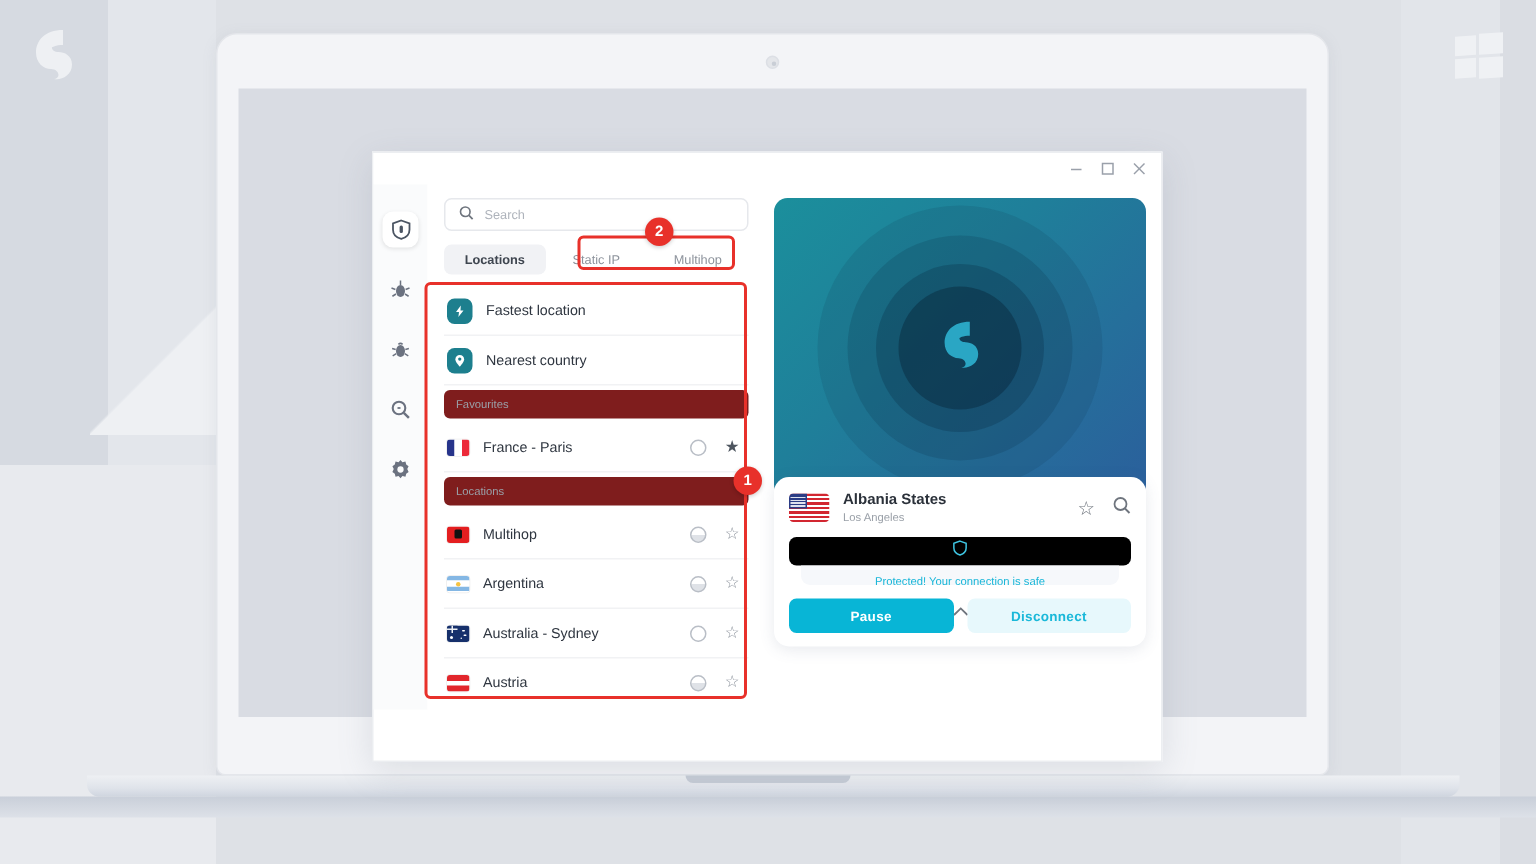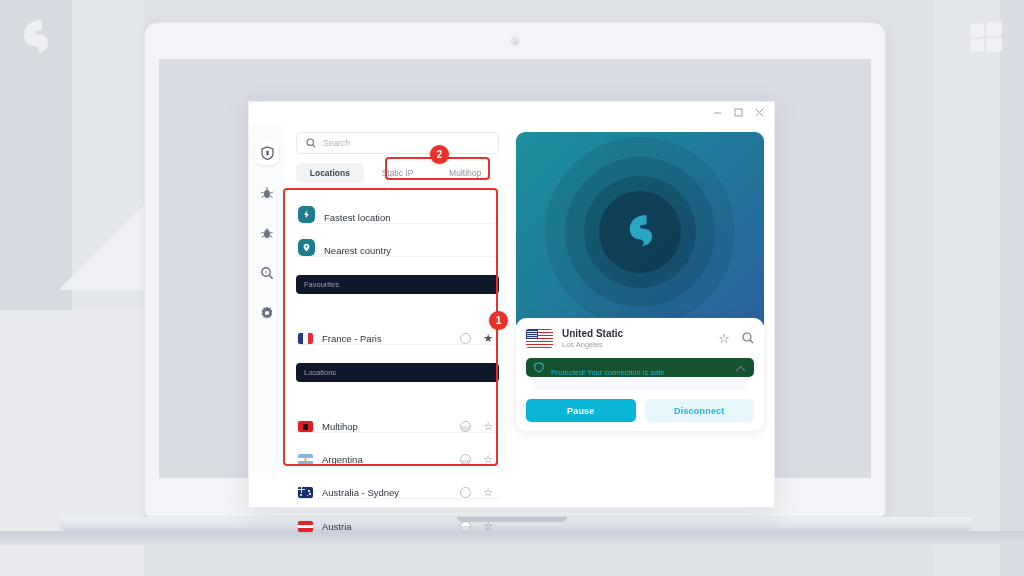--- a/index.html
+++ b/index.html
@@ -124,33 +124,33 @@
     position: relative;
   }
   .tab {
     flex: 1; display: flex; align-items: center; justify-content: center;
     font-size: 8.5px; color: #8d939c; border-radius: 5px;
   }
   .tab.active { background: #f1f2f5; color: #3f4650; font-weight: bold; }
 
   .list-area { margin-top: 8px; }
   .list-row {
-    height: 33px; display: flex; align-items: flex-end; gap: 9px;
+    height: 33px; display: flex; align-items: center; gap: 9px;
     border-bottom: 1px solid #f1f2f4; padding: 0 6px 0 2px;
     font-size: 9.5px; color: #2f3640;
   }
   .list-row:last-child { border-bottom: none; }
   .quick-icon {
     width: 17px; height: 17px; border-radius: 5px; background: #1d7f8e;
     display: flex; align-items: center; justify-content: center; color: #fff;
   }
   .section-head {
-    height: 19px; background: #0f172a; border-radius: 4px;
+    height: 19px; background: #7f1d1d; border-radius: 4px;
     display: flex; align-items: center; padding: 0 8px;
-    font-size: 7.5px; color: #9aa0a8; margin: 18px 0;
+    font-size: 7.5px; color: #9aa0a8; margin: 3px 0;
   }
   .row-label { flex: 1; }
   .row-actions { display: flex; align-items: center; gap: 12px; }
   .ping { width: 11px; height: 11px; border-radius: 50%; border: 1.2px solid #b9bec6; }
   .ping.half { background: linear-gradient(180deg, #ffffff 50%, #dfe2e7 50%); }
   .star { color: #8b929b; font-size: 11px; line-height: 1; }
   .star.filled { color: #4d555f; }
 
   .flag {
     width: 15px; height: 11px; border-radius: 2px; overflow: hidden;
@@ -178,22 +178,22 @@
     box-shadow: 0 2px 10px rgba(80,95,120,0.13);
   }
   .conn-head { display: flex; align-items: center; gap: 9px; }
   .flag-us { width: 27px; height: 19px; border-radius: 3px; overflow: hidden; position: relative; flex-shrink: 0; }
   .conn-names { flex: 1; }
   .conn-country { font-size: 10px; font-weight: bold; color: #2b313a; }
   .conn-city { font-size: 7.5px; color: #9aa0a8; margin-top: 1px; }
   .conn-actions { display: flex; align-items: center; gap: 12px; color: #6f757e; }
 
   .status-bar {
-    margin-top: 9px; height: 19px; background: #14532d; border-radius: 5px;
-    display: flex; align-items: flex-end; gap: 7px; padding: 0 8px;
+    margin-top: 9px; height: 19px; background: #000000; border-radius: 5px;
+    display: flex; align-items: center; gap: 7px; padding: 0 8px; flex-direction: column;
   }
   .status-text { flex: 1; font-size: 7.5px; color: #18b6d8; }
   .status-ghost {
     height: 13px; margin: 0 8px; background: #f6f8fb; border-radius: 0 0 6px 6px;
   }
   .btn-row { display: flex; gap: 9px; margin-top: 9px; }
   .btn {
     flex: 1; height: 23px; border-radius: 5px; border: none;
     display: flex; align-items: center; justify-content: center;
     font-size: 9px; font-weight: bold; letter-spacing: .2px;
@@ -452,21 +452,21 @@
       </div>
 
       <div class="conn-card">
         <div class="conn-head">
           <span class="flag-us">
             <span style="position:absolute;inset:0;background:repeating-linear-gradient(180deg,#d22630 0,#d22630 1.5px,#ffffff 1.5px,#ffffff 3px);"></span>
             <span style="position:absolute;left:0;top:0;width:12px;height:10px;background:#2b3c85;"></span>
             <span style="position:absolute;left:1px;top:1px;width:10px;height:8px;background:repeating-linear-gradient(180deg,transparent 0,transparent 1px,rgba(255,255,255,.85) 1px,rgba(255,255,255,.85) 2px);"></span>
           </span>
           <span class="conn-names">
-            <div class="conn-country">United Static</div>
+            <div class="conn-country">Albania States</div>
             <div class="conn-city">Los Angeles</div>
           </span>
           <span class="conn-actions">
             <span style="font-size:13px;color:#6f757e;line-height:1;">☆</span>
             <span>
               <svg width="12" height="12" viewBox="0 0 12 12">
                   <circle cx="5" cy="5" r="4" fill="none" stroke="#6f757e" stroke-width="1.2"></circle>
                   <line x1="8" y1="8" x2="11" y2="11" stroke="#6f757e" stroke-width="1.3"></line>
                 </svg>
             </span>

